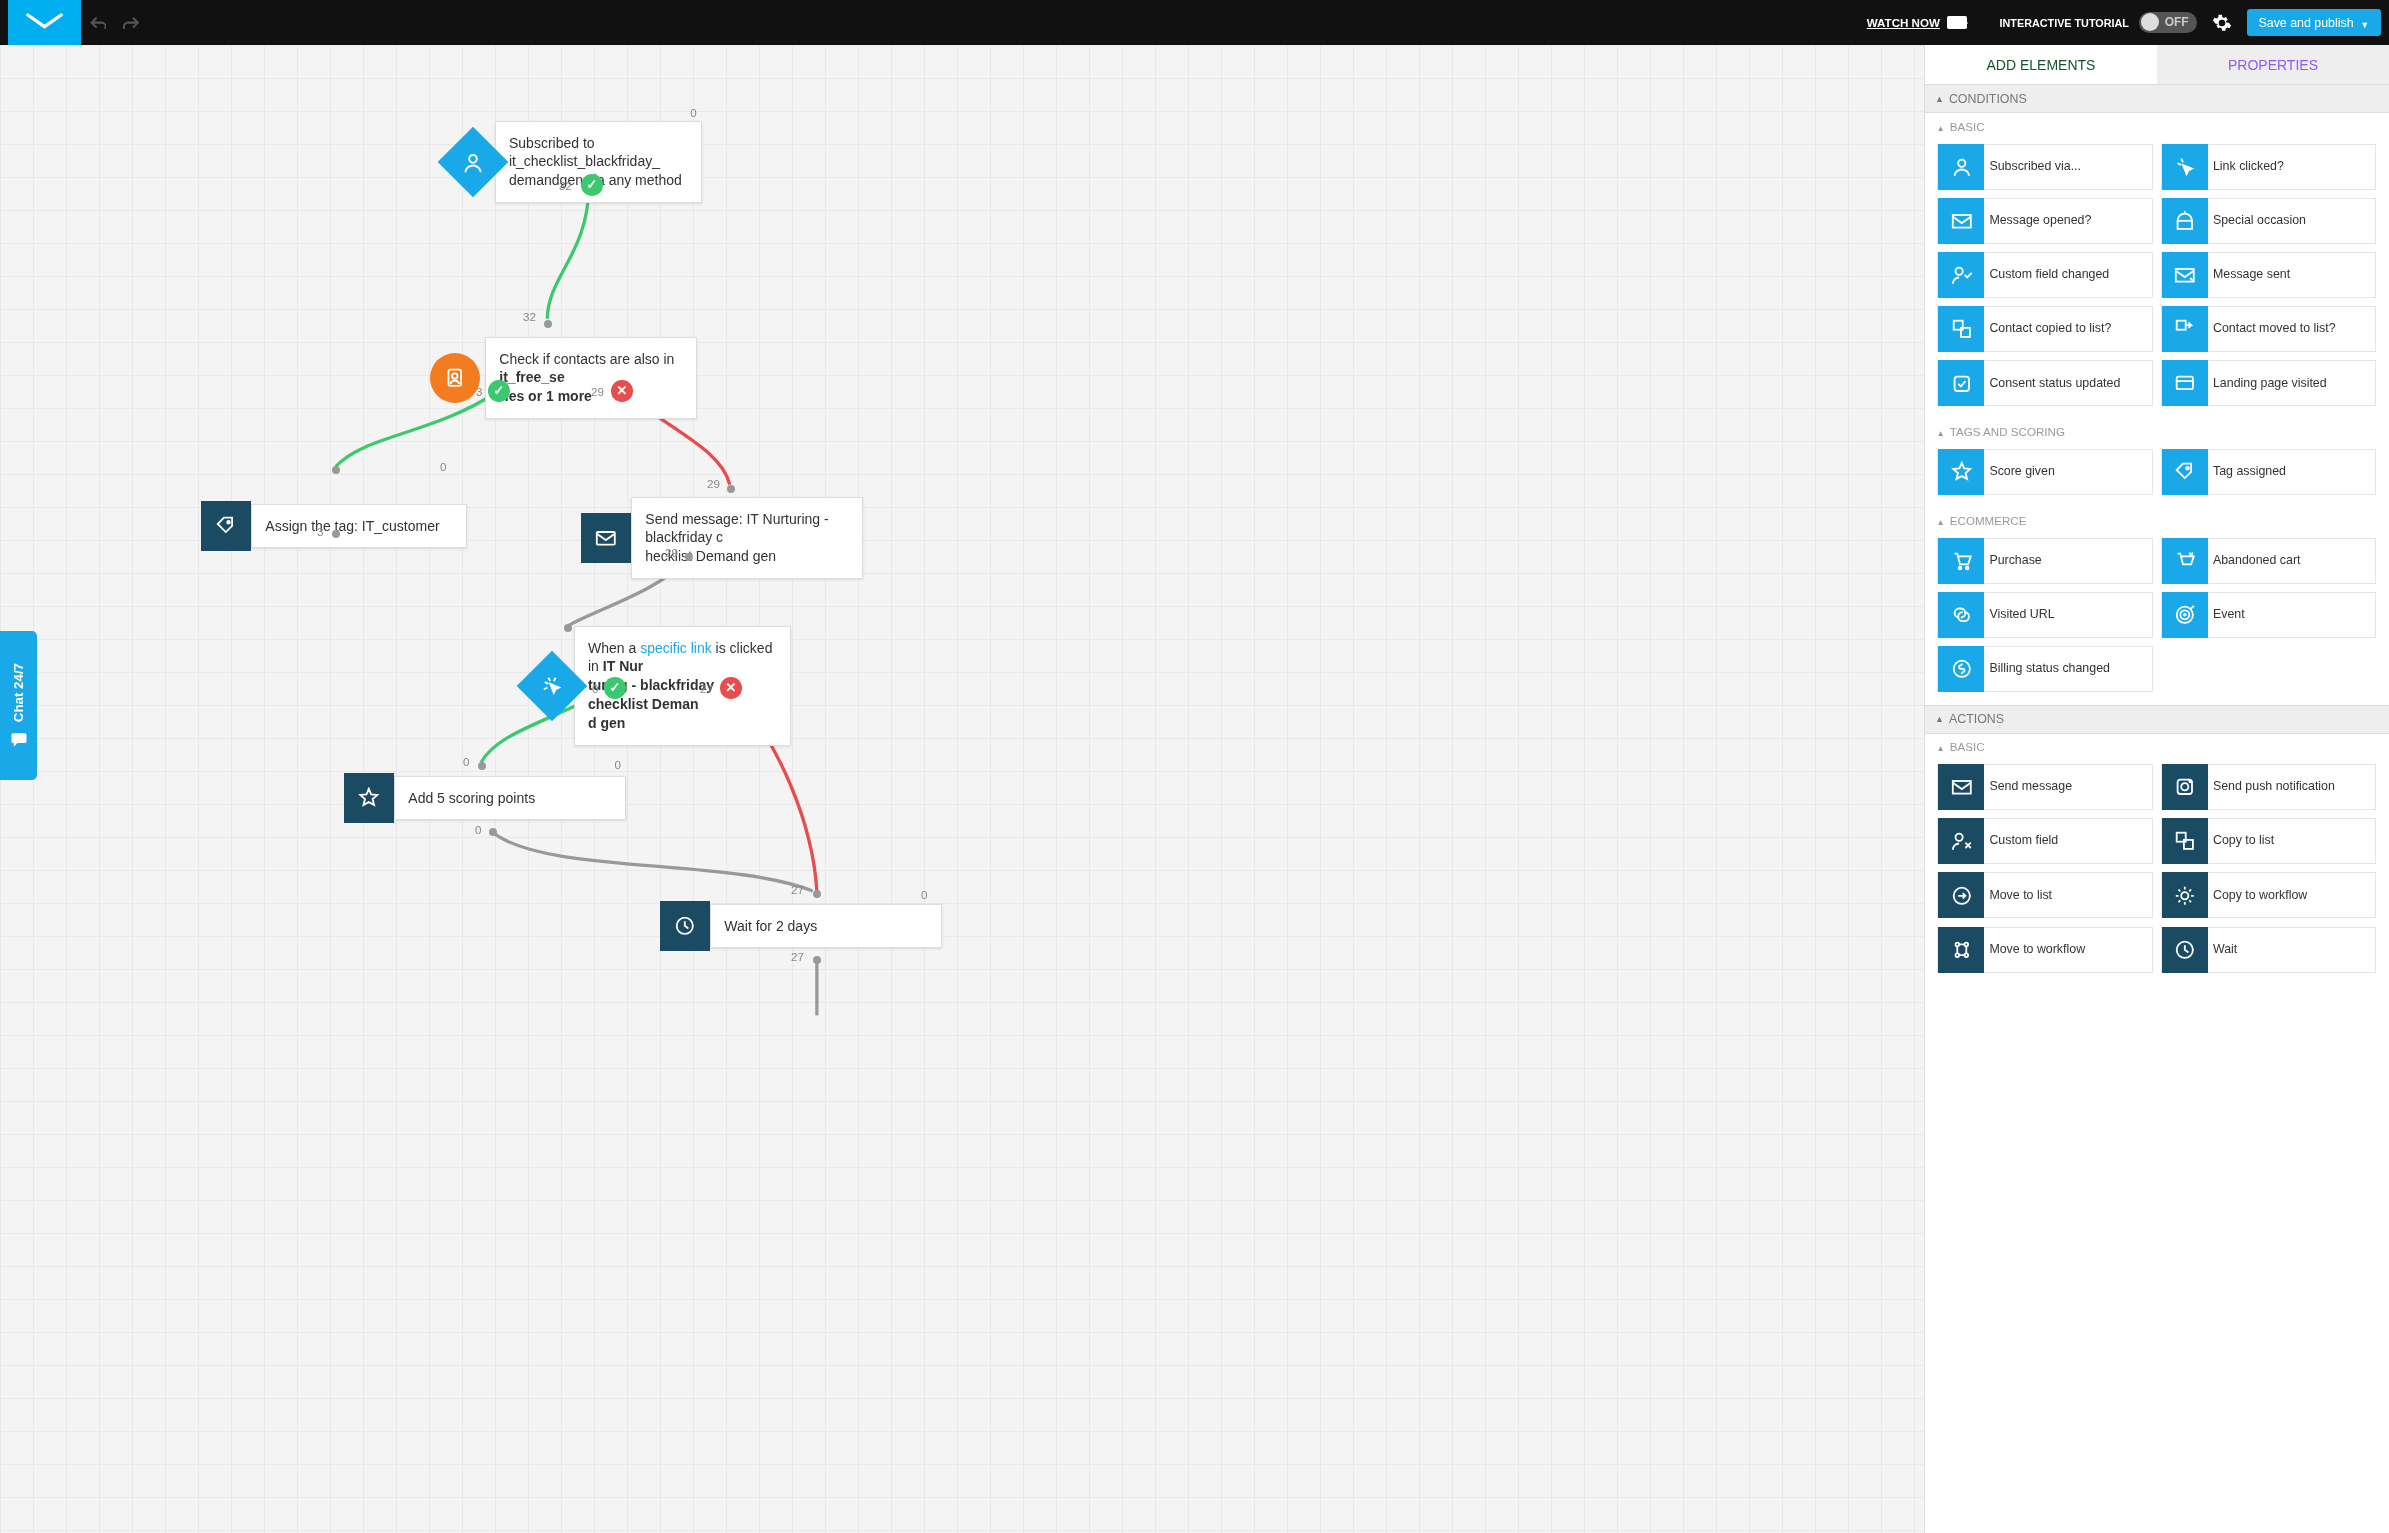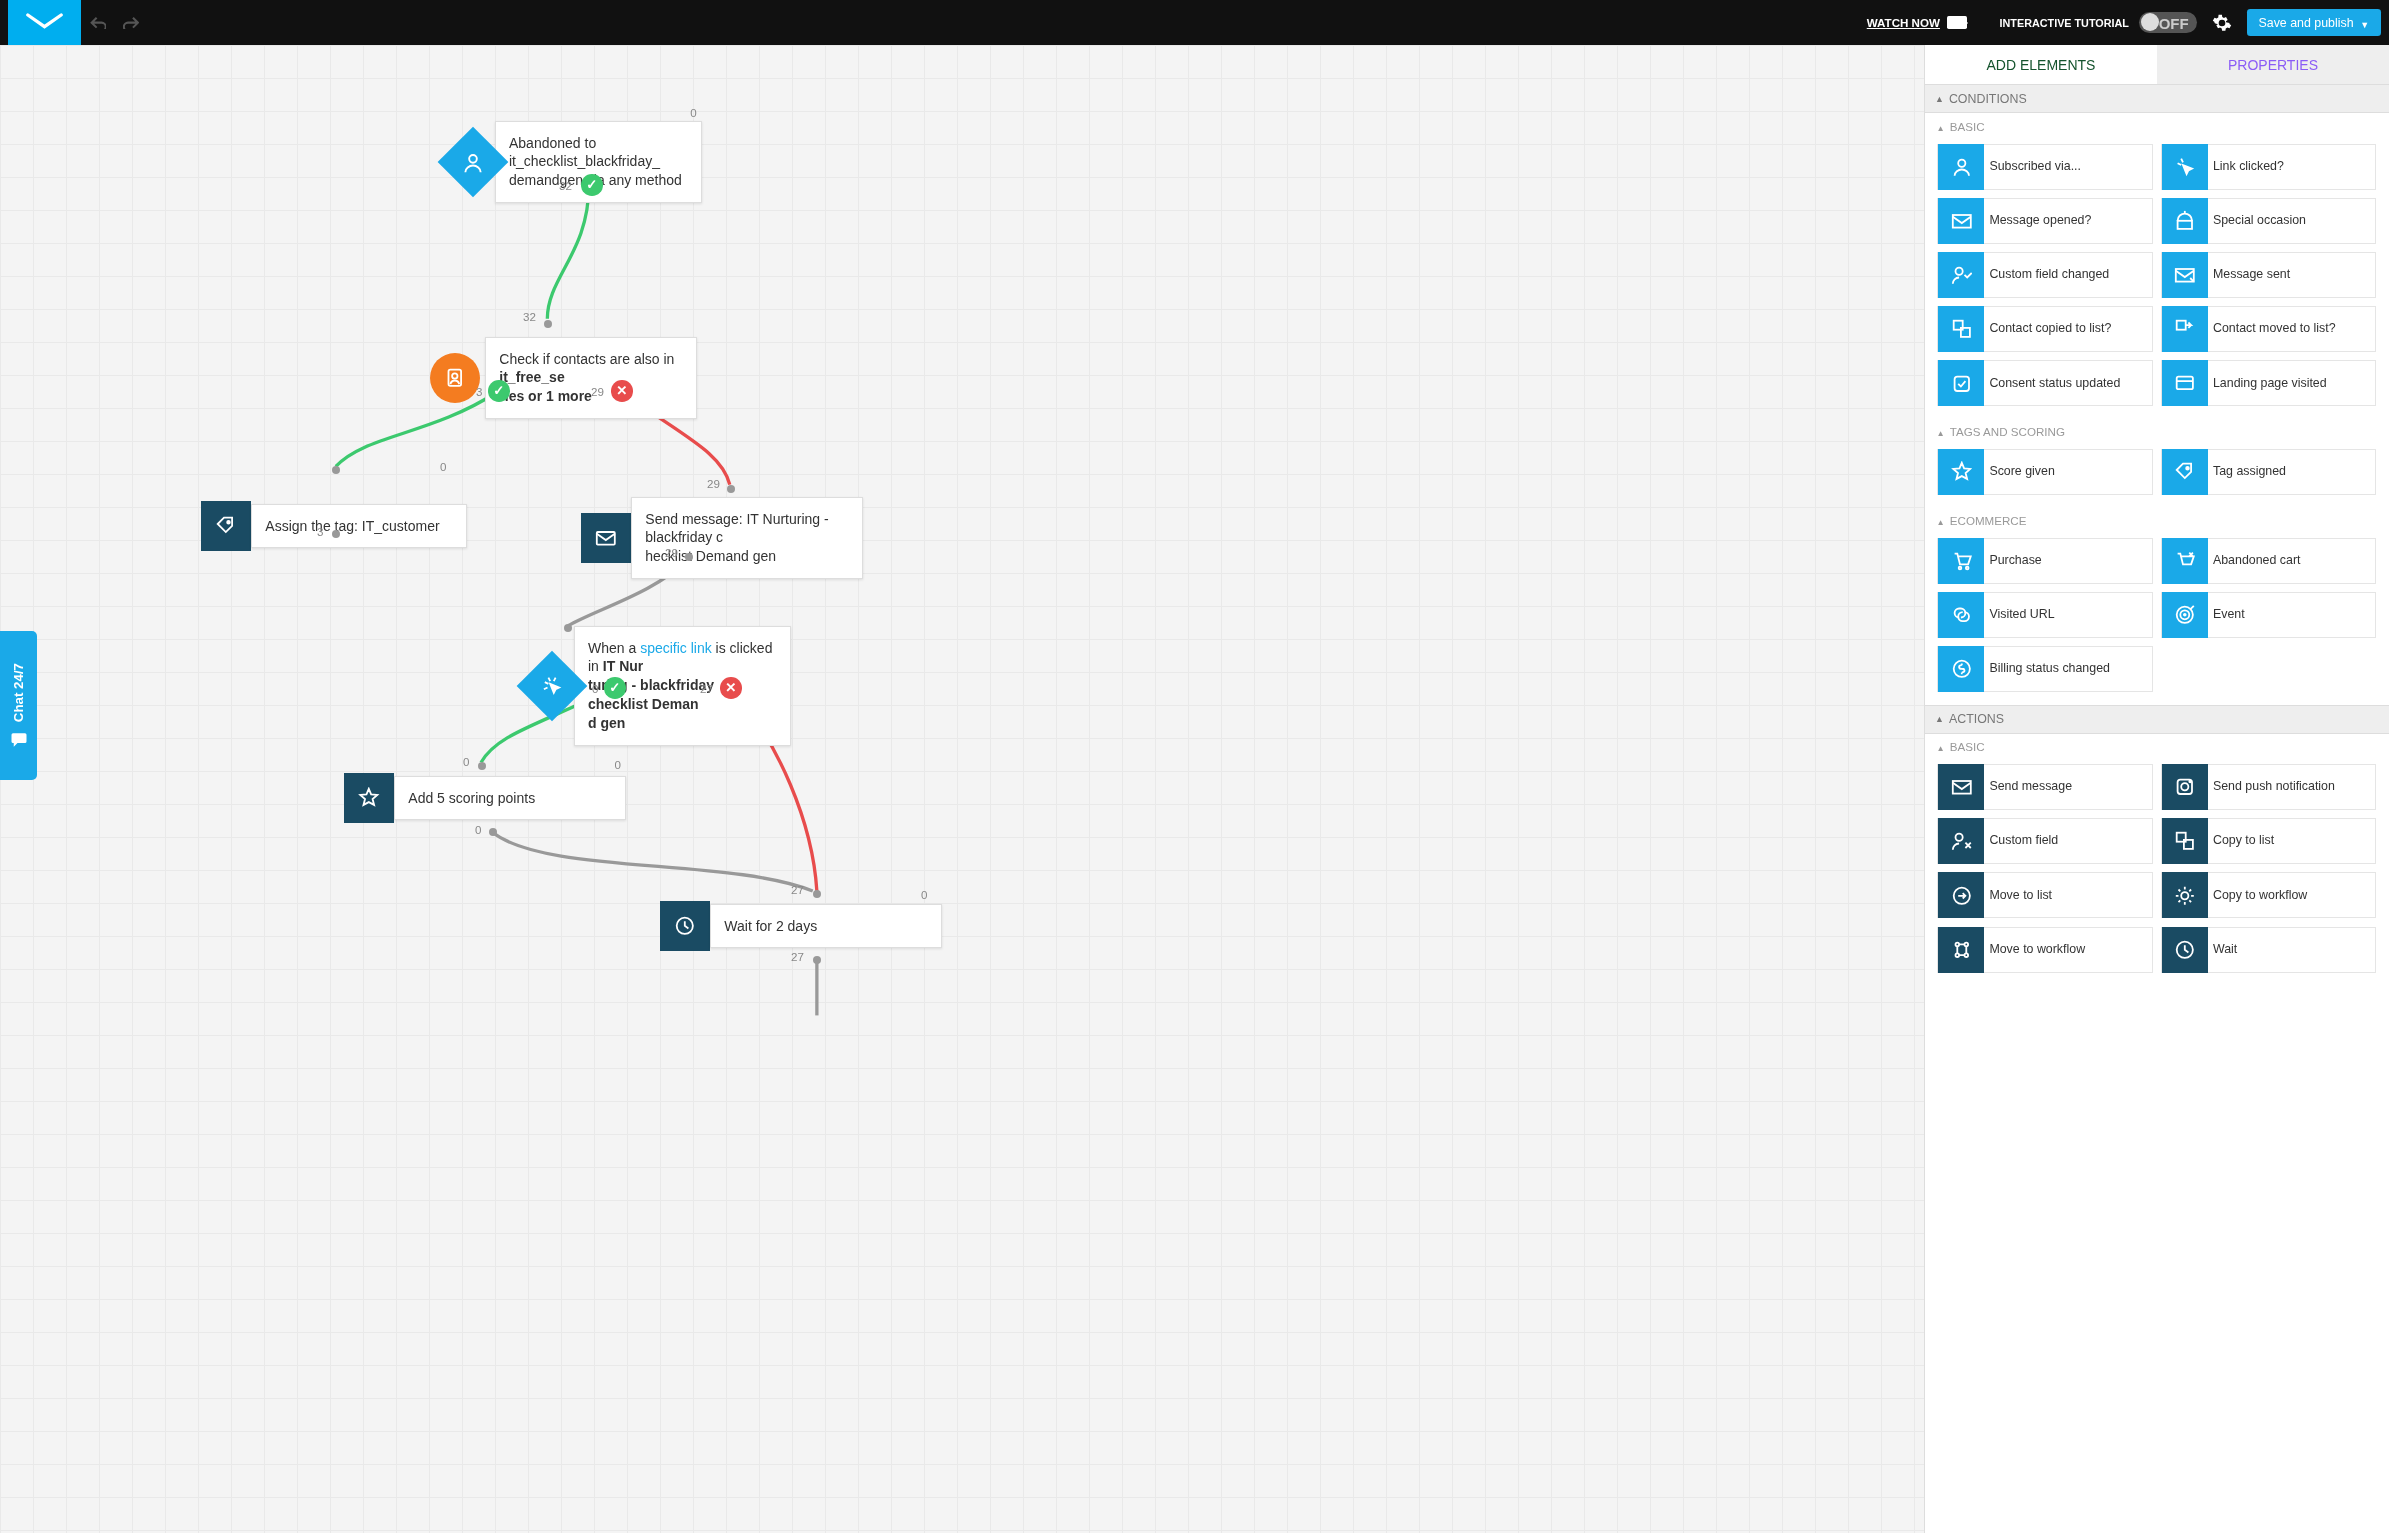--- a/index.html
+++ b/index.html
@@ -9,21 +9,21 @@
 #topbar { height:45px; background:#111; color:#fff; display:flex; align-items:center; padding:0 8.3px; }
 #logo-wrap{ width:73px; height:45px; background:#00aeef; display:flex; align-items:center; justify-content:center;}
 #topbar .histbtn{ width:33px; height:25px; display:flex; align-items:center; justify-content:center; color:#666; font-size:16.6px; cursor:pointer;}
 #topbar .spacer{ flex:1;}
 #watch{ font-size:11.6px; font-weight:bold; text-decoration:underline; cursor:pointer; margin-right:6.6px;}
 #cam{ width:20px; height:13.3px; background:#fff; border-radius:1.7px; position:relative; margin-right:33px;}
 #cam:after{content:""; position:absolute; right:-6.6px; top:1.7px; border:5px solid transparent; border-left-color:#fff;}
 #tut{ font-size:10.8px; font-weight:bold; margin-right:10px;}
 #toggle{ width:58px; height:21.6px; background:#555; border-radius:10.8px; position:relative; margin-right:15px; cursor:pointer;}
 #toggle .knob{ position:absolute; left:1.7px; top:1.7px; width:18px; height:18px; background:#ddd; border-radius:50%;}
-#toggle .lbl{ position:absolute; right:8.3px; top:3.3px; font-size:15px; color:#ccc; font-weight:bold;}
+#toggle .lbl{ position:absolute; right:8.3px; top:3.3px; font-size:12px; color:#ccc; font-weight:bold;}
 #gear{ font-size:18px; margin-right:15px; cursor:pointer; color:#fff;}
 #save{ background:#1aa9e8; color:#fff; border:none; border-radius:3.3px; padding:6.6px 11.6px; font-size:12.4px; cursor:pointer; display:flex; align-items:flex-end;}
 #save .caret{ margin-left:6.6px; font-size:9px;}
 
 
 #main{ position:absolute; top:45px; bottom:0; left:0; right:0; display:flex;}
 #canvas{ flex:1; position:relative; overflow:hidden;
   background-color:#f4f4f4;
   background-image:
     linear-gradient(#e9e9e9 0.8px, transparent 0.8px),
@@ -132,21 +132,21 @@
     <div class="node" style="left:448px; top:76px;">
       <div class="icon">
           <div class="diamond">
             <svg width="23" height="23" viewBox="0 0 24 24" fill="none" stroke="#fff" stroke-width="2">
               <circle cx="12" cy="8" r="4"></circle>
               <path d="M4 22c0-4 4-7 8-7s8 3 8 7"></path>
             </svg>
           </div>
         </div>
       <div class="box" style="width:207px; margin-left:-3.3px;">
-        <span>Abandoned to it_checklist_blackfriday_</span><br>
+        <span>Subscribed to it_checklist_blackfriday_</span><br>
         <span>demandgen via any method</span>
       </div>
       <span class="count" style="right:5px; top:-15px;">0</span>
     </div>
     <span class="marker ok" style="left:581px; top:129px;">✓</span>
     <span class="count" style="position:absolute; left:559px; top:134px;">32</span>
 
     <span class="dot" style="left:544px; top:275px;"></span>
     <span class="count" style="position:absolute; left:523px; top:265px;">32</span>
 

